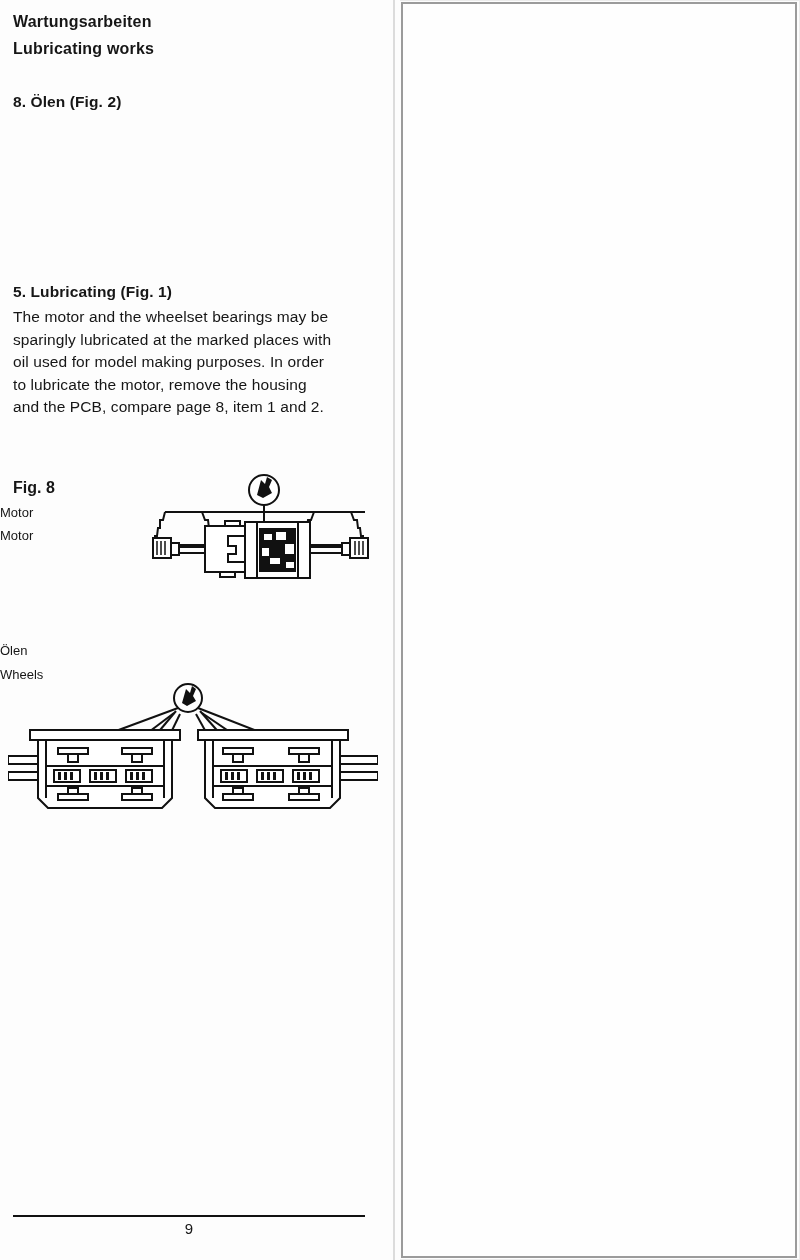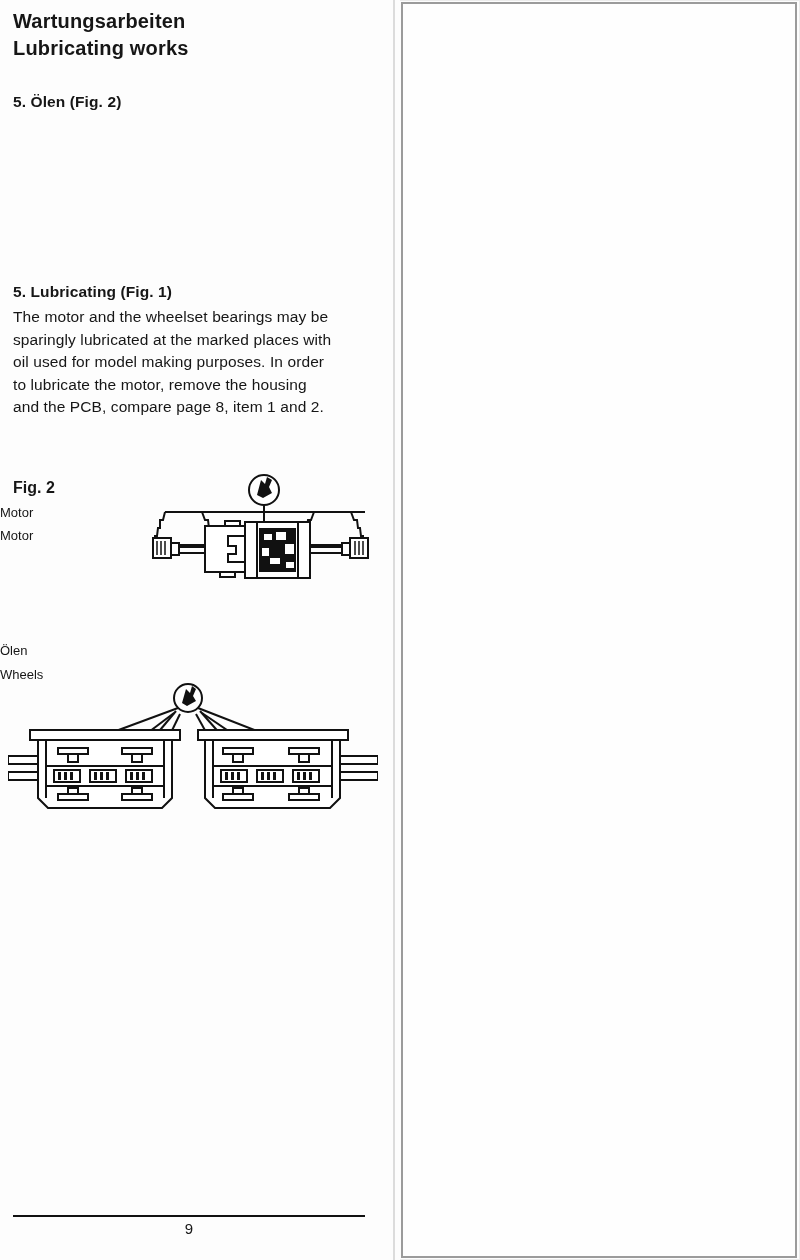--- a/index.html
+++ b/index.html
@@ -7,21 +7,21 @@
     width:800px;height:1260px;position:relative;
     background:#fdfdfd;
     font-family:"Liberation Sans", sans-serif;
     color:#161616;
     box-shadow:inset 0 0 0 1px #ececec;
     overflow:hidden;
   }
   .page-left{position:absolute;left:0;top:0;width:400px;height:1260px;background:#fdfdfd;}
   .page-left-edge{position:absolute;left:393px;top:0;width:2px;height:1260px;background:#dcdcdc;}
   .page-right{position:absolute;left:401px;top:2px;width:392px;height:1252px;background:#fefefe;border:2px solid #9b9b9b;}
-  .doc-title{position:absolute;left:13px;top:8px;font-size:20px;font-weight:bold;line-height:27px;white-space:pre-line;letter-spacing:.2px;}
+  .doc-title{position:absolute;left:13px;top:8px;font-size:16px;font-weight:bold;line-height:27px;white-space:pre-line;letter-spacing:.2px;}
   .sec-heading{position:absolute;left:13px;font-size:15.5px;font-weight:bold;letter-spacing:.1px;}
   .sec-body{position:absolute;left:13px;width:372px;font-size:15.5px;line-height:22.5px;white-space:pre-line;letter-spacing:.1px;}
   .heading-1{top:93px;}
   .body-1{top:116px;}
   .heading-2{top:283px;}
   .body-2{top:306px;}
   .fig-bold{position:absolute;left:13px;top:479px;font-size:16px;font-weight:bold;}
   .fig-sub{position:absolute;left:0;font-size:13px;text-align:right;}
   .motor-de{top:505px;}
   .motor-en{top:528px;}
@@ -37,30 +37,30 @@
   .ink-fill{fill:#111;stroke:none;}
   .white-fill{fill:#fff;stroke:#111;stroke-width:2;}
 </style>
 </head>
 <body>
 
 <div class="page-left">
 
   <div class="doc-title"><span>Wartungsarbeiten</span><br><span>Lubricating works</span></div>
 
-  <div class="sec-heading heading-1">5. Ölen (Fig. 2)</div>
+  <div class="sec-heading heading-1">8. Ölen (Fig. 2)</div>
 
   <div class="sec-heading heading-2">5. Lubricating (Fig. 1)</div>
   <div class="sec-body body-2">The motor and the wheelset bearings may be
 sparingly lubricated at the marked places with
 oil used for model making purposes. In order
 to lubricate the motor, remove the housing
 and the PCB, compare page 8, item 1 and 2.</div>
 
-  <div class="fig-bold">Fig. 2</div>
+  <div class="fig-bold">Fig. 8</div>
   <div class="fig-sub motor-de">Motor</div>
   <div class="fig-sub motor-en">Motor</div>
 
   <svg class="motor-svg" width="222" height="118" viewBox="0 0 222 118">
 
     <g>
       <circle cx="112" cy="22" r="15" class="white-fill"></circle>
       <path class="ink-fill" d="M105,27 L109,12 L113,16 L115,9 L120,12 L117,19 L120,25 L111,30 Z"></path>
       <line x1="112" y1="37" x2="112" y2="44" class="ink"></line>
     </g>

